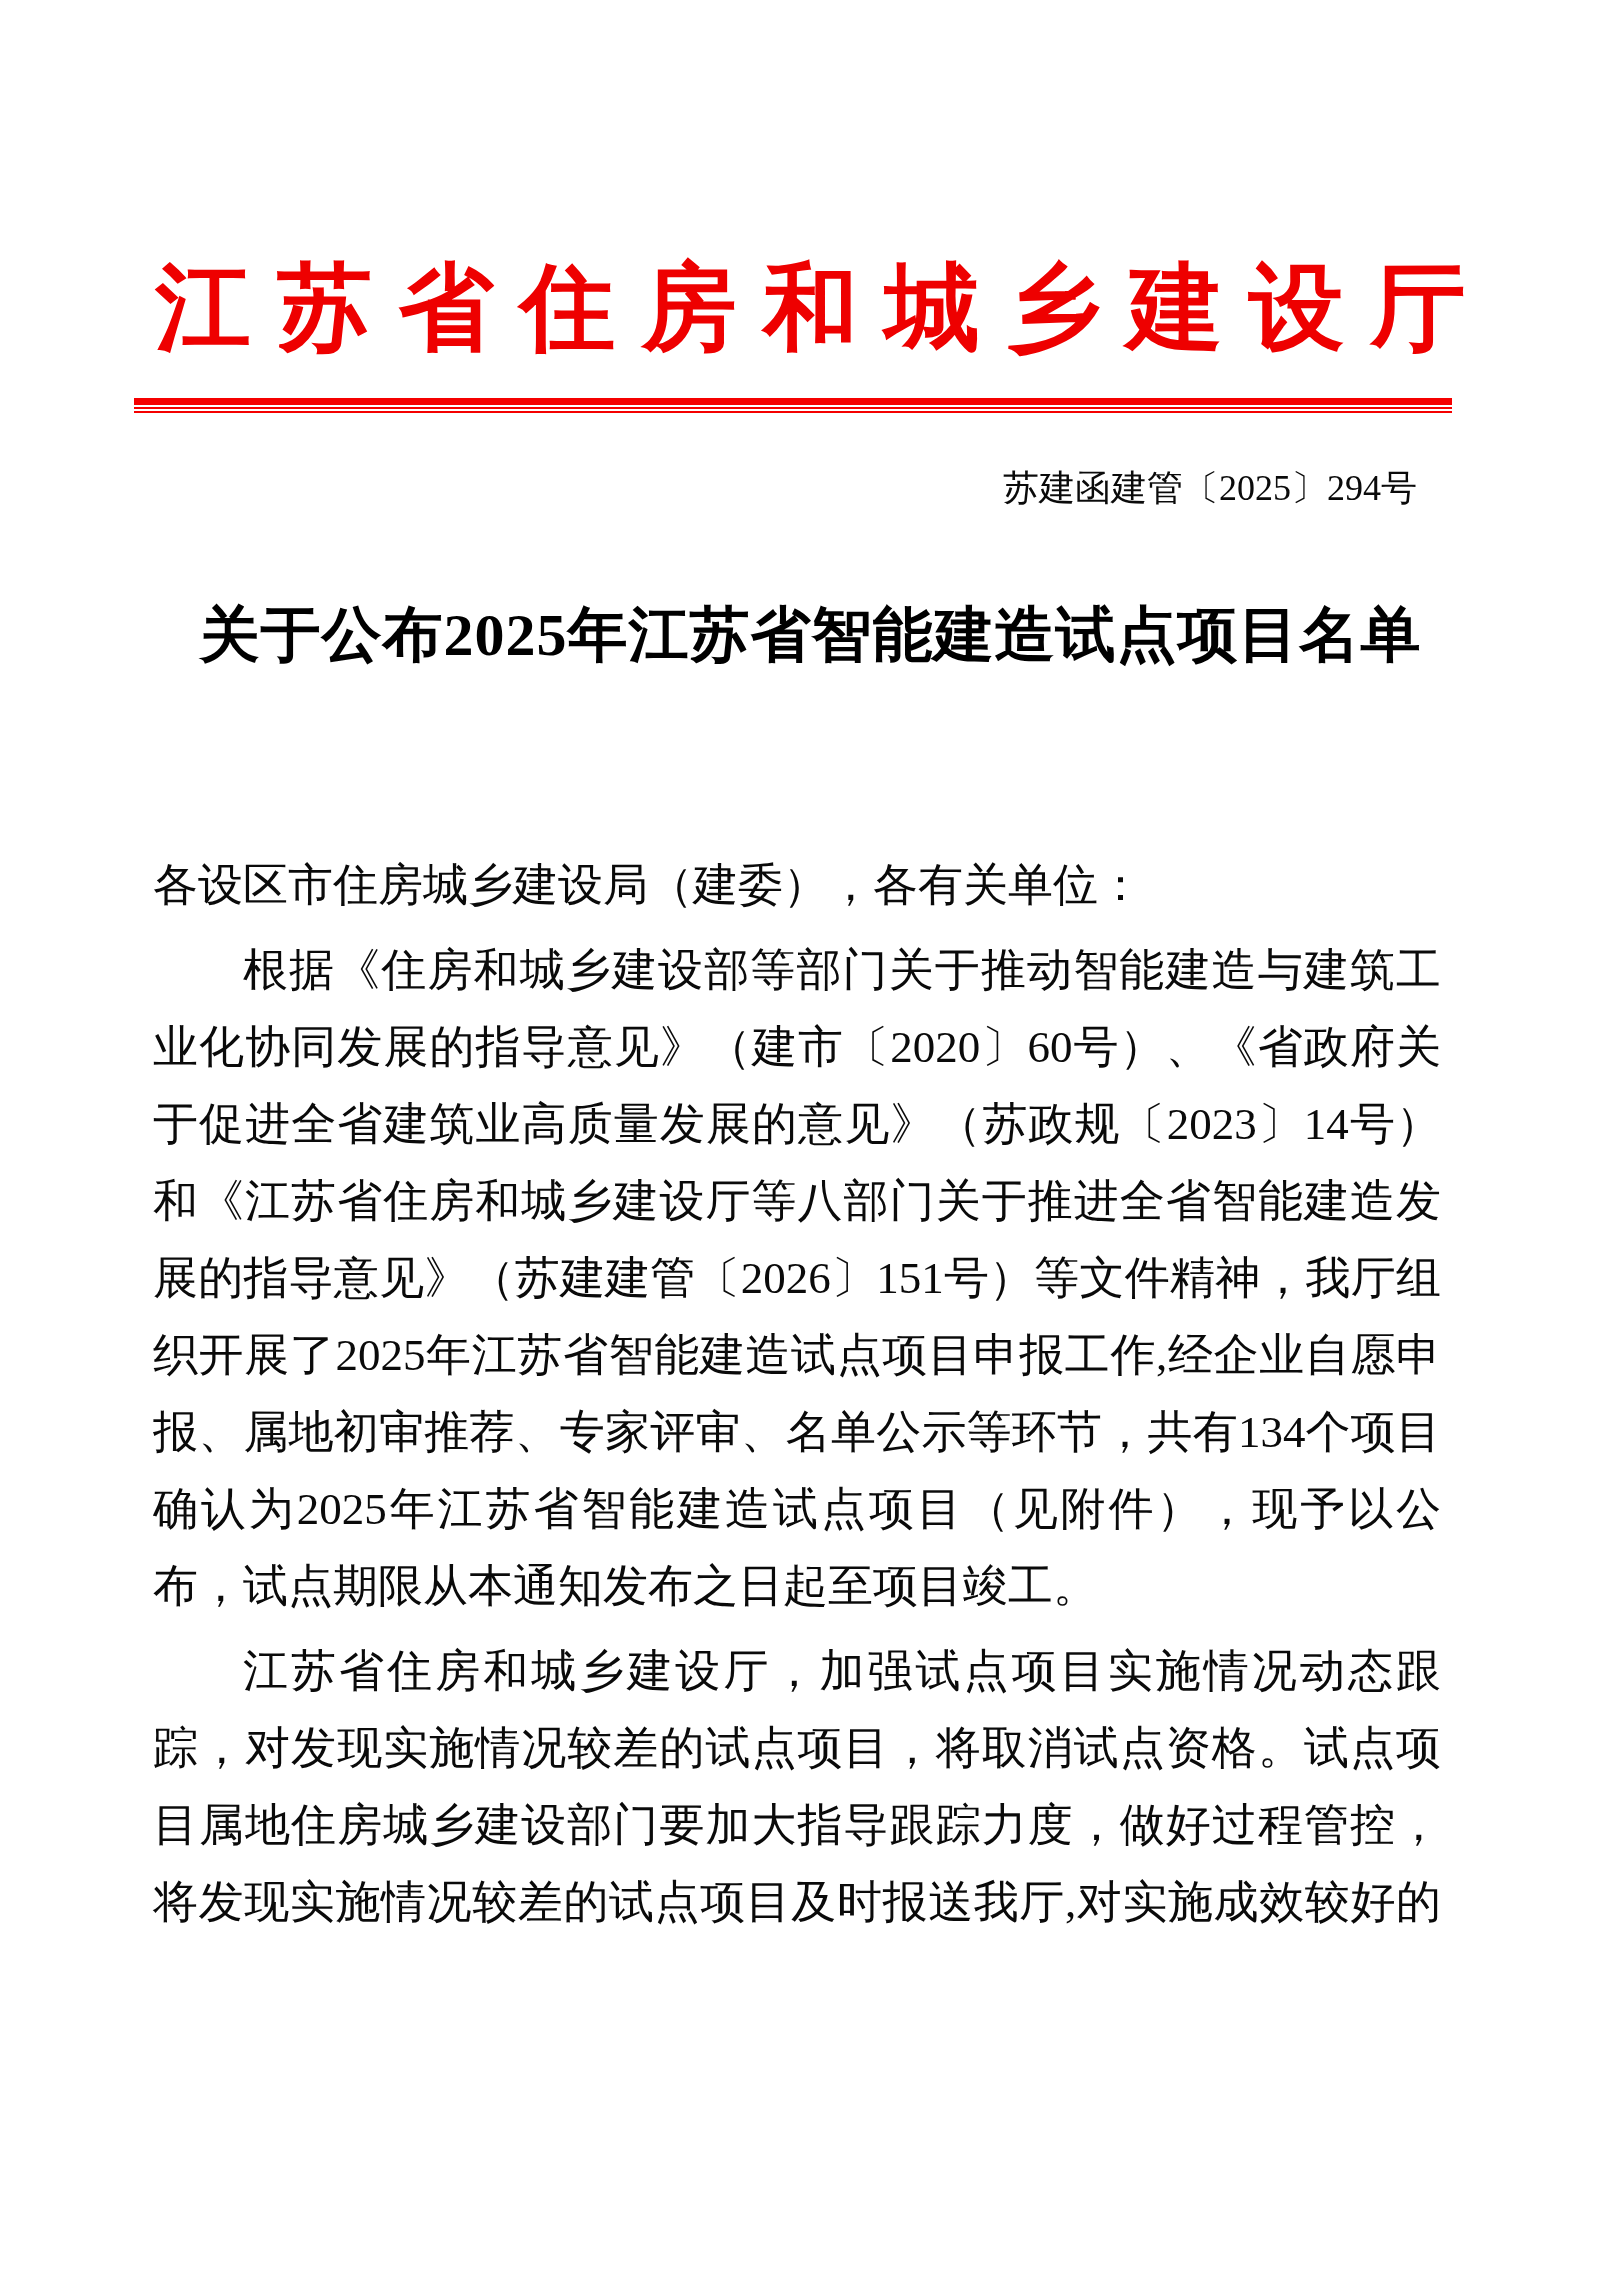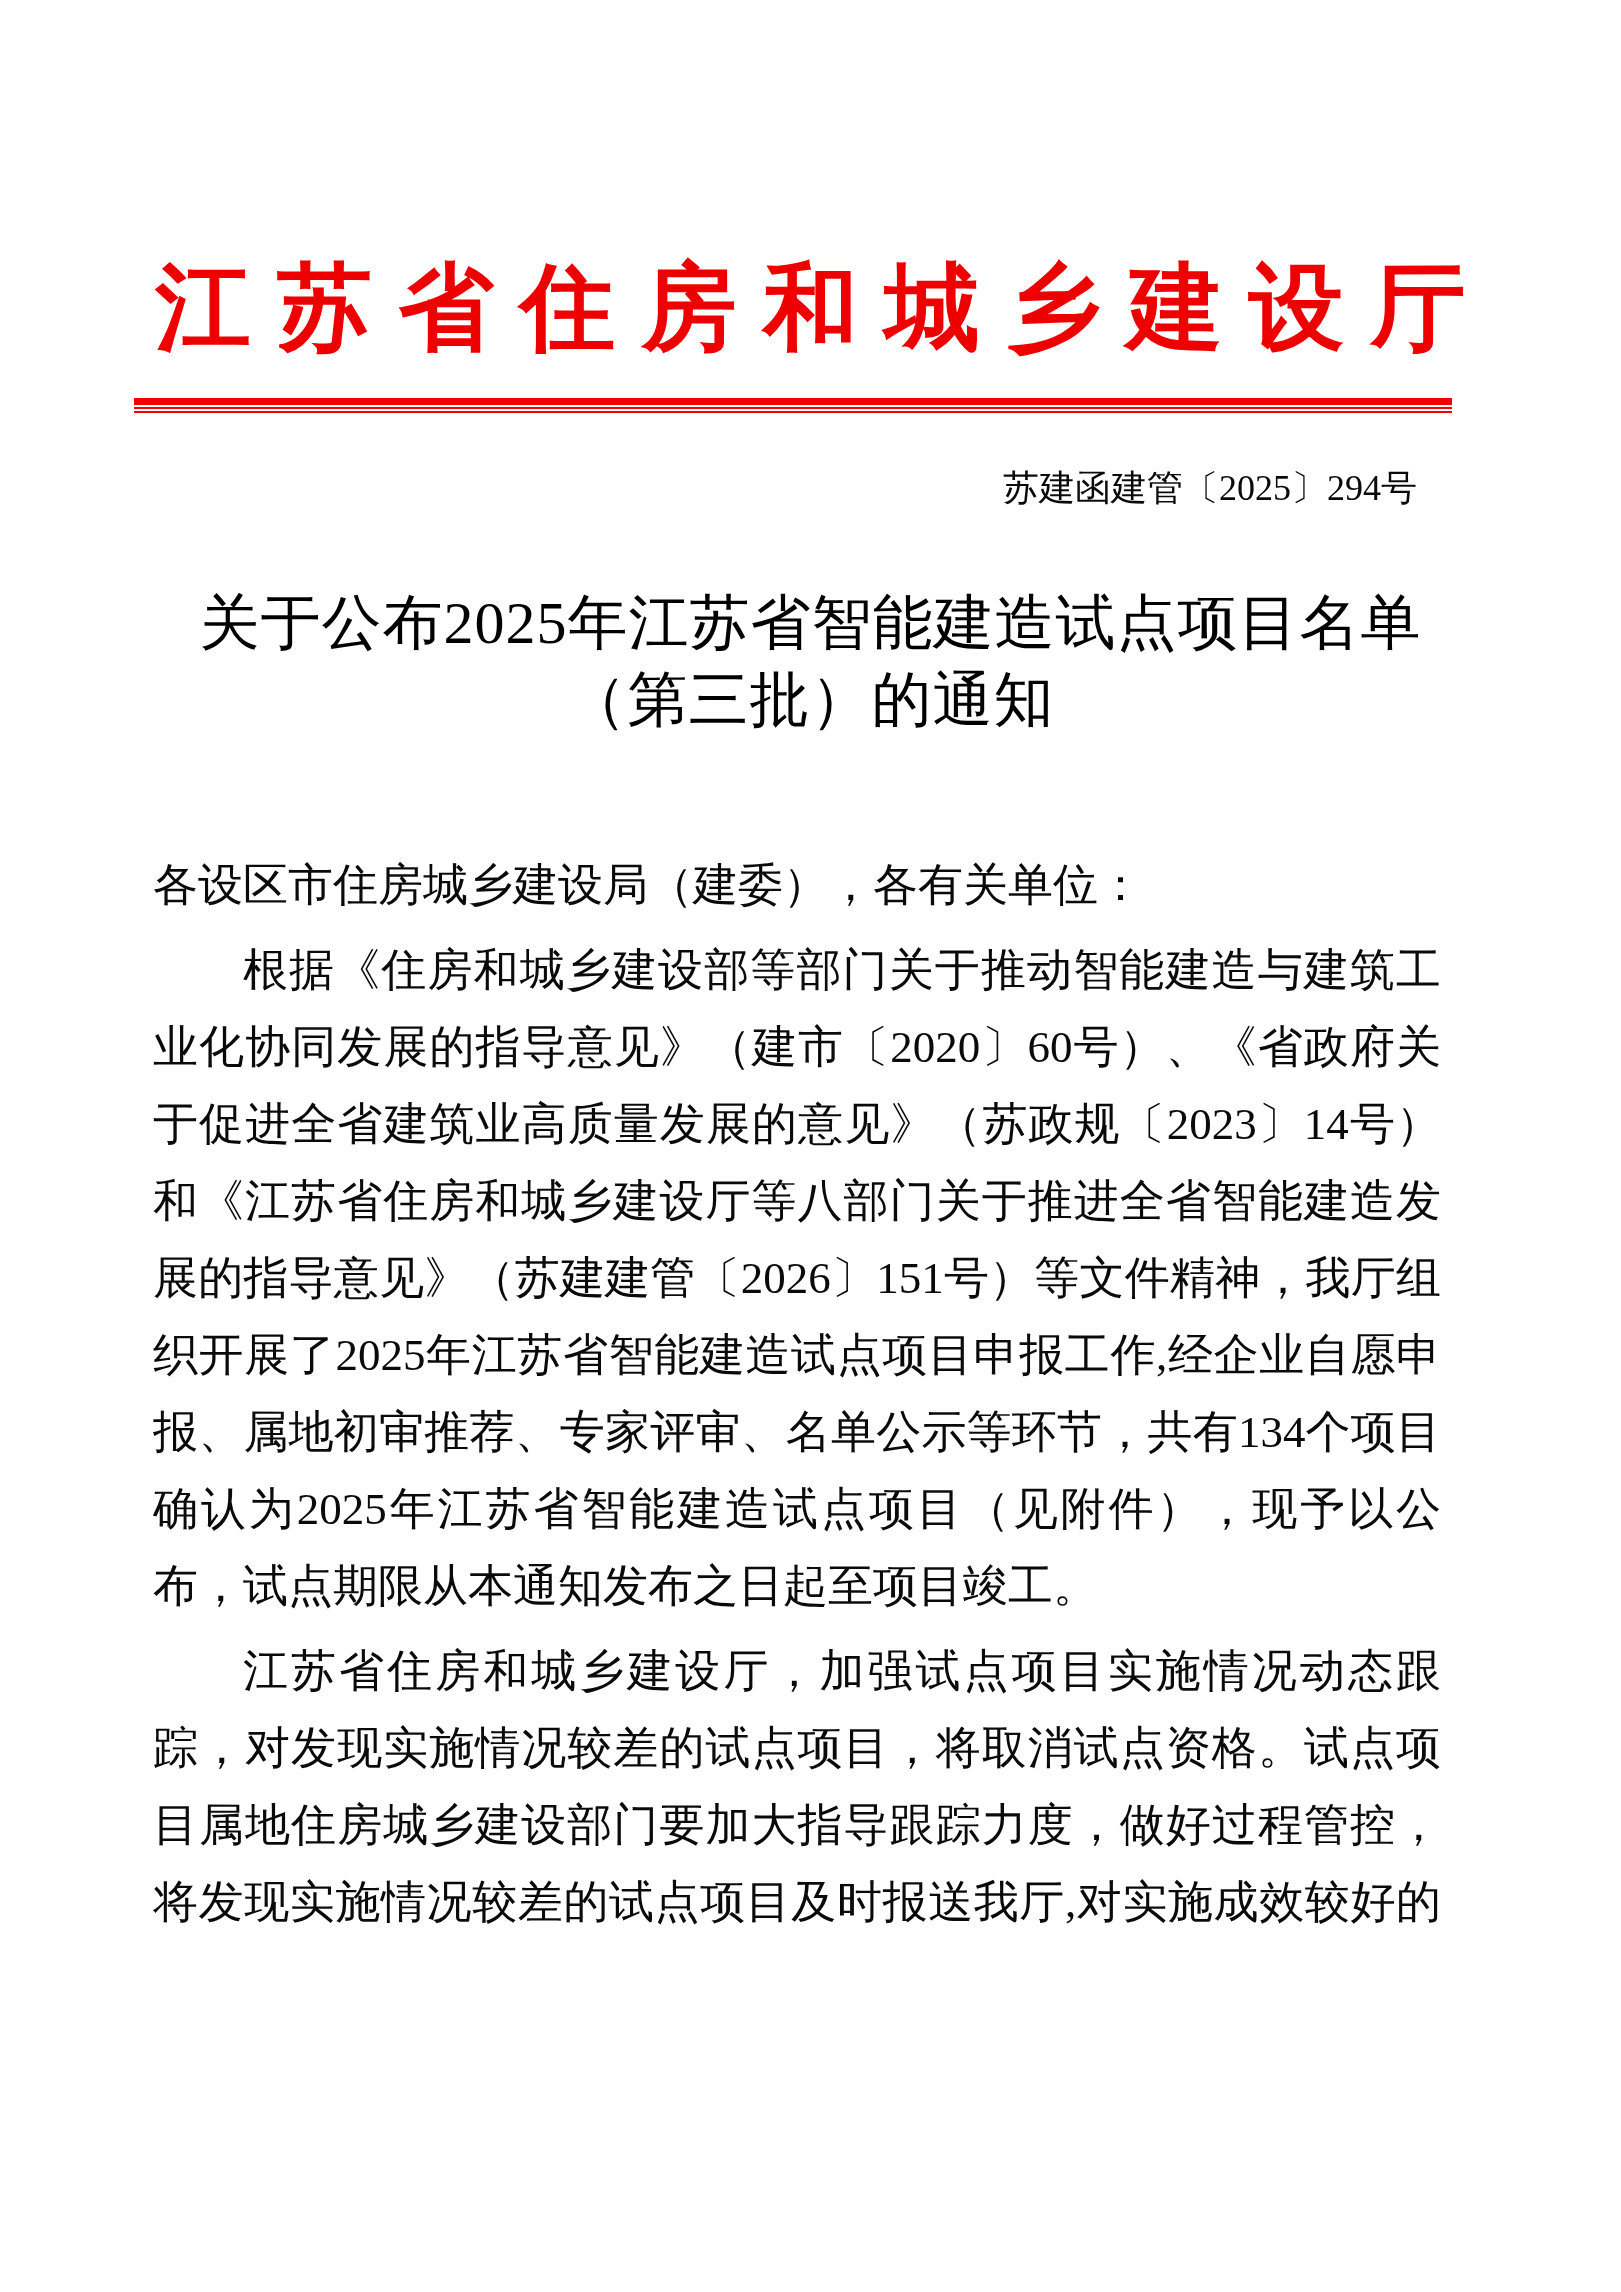--- a/index.html
+++ b/index.html
@@ -51,25 +51,25 @@
     line-height: 59px;
     color: #0a0a0a;
     white-space: nowrap;
   }
   
   .doc-title {
     position: absolute;
     top: 585px;
     left: 0;
     right: 0;
-    margin: 0;
+    margin: 12px;
     text-align: center;
     font-size: 60px;
     line-height: 77px;
-    font-weight: normal;
+    font-weight: bold;
     color: #000000;
     letter-spacing: 1px;
   }
   .doc-title .t-line { display: block; }
   
   .body-text {
     position: absolute;
     top: 839px;
     left: 145px;
     width: 1304px;
@@ -101,21 +101,20 @@
   <div class="rule-top">
     <div class="bar-thick"></div>
     <div class="bar-thin"></div>
     <div class="bar-thin"></div>
   </div>
 
   <div class="doc-number">苏建函建管〔2025〕294号</div>
 
   <h1 class="doc-title">
     <span class="t-line">关于公布2025年江苏省智能建造试点项目名单</span>
-    <span class="t-line">（第三批）的通知</span>
   </h1>
 
   <main class="body-text">
     <p class="salutation">各设区市住房城乡建设局（建委），各有关单位：</p>
     <p class="para">根据《住房和城乡建设部等部门关于推动智能建造与建筑工业化协同发展的指导意见》（建市〔2020〕60号）、《省政府关于促进全省建筑业高质量发展的意见》（苏政规〔2023〕14号）和《江苏省住房和城乡建设厅等八部门关于推进全省智能建造发展的指导意见》（苏建建管〔2026〕151号）等文件精神，我厅组织开展了2025年江苏省智能建造试点项目申报工作,经企业自愿申报、属地初审推荐、专家评审、名单公示等环节，共有134个项目确认为2025年江苏省智能建造试点项目（见附件），现予以公布，试点期限从本通知发布之日起至项目竣工。</p>
     <p class="para">江苏省住房和城乡建设厅，加强试点项目实施情况动态跟踪，对发现实施情况较差的试点项目，将取消试点资格。试点项目属地住房城乡建设部门要加大指导跟踪力度，做好过程管控，将发现实施情况较差的试点项目及时报送我厅,对实施成效较好的试点项目加大宣传推广力度。各智能建造试点项目要及时留存实施</p>
   </main>
 
   <footer class="rule-bottom">
     <div class="bar-thin"></div>

